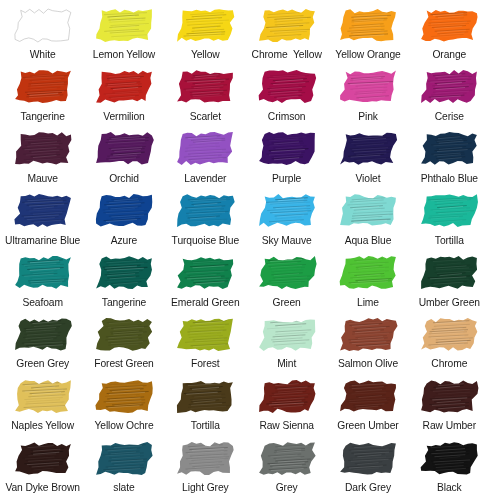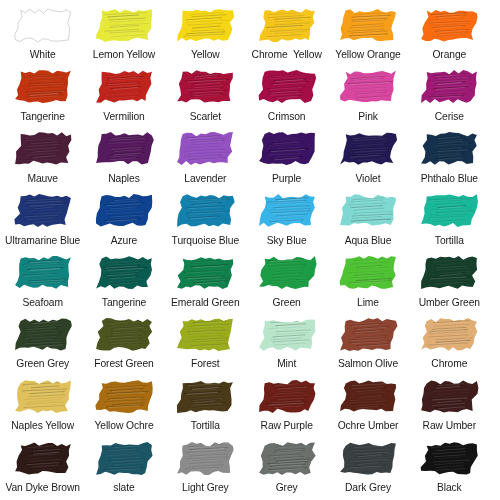--- a/index.html
+++ b/index.html
@@ -510,21 +510,21 @@
               <path d="M 29.0 37.0 L 82.9 33.8" stroke="#000" stroke-opacity="0.24" stroke-width="1.63" fill="none" stroke-linecap="round"></path>
               <path d="M 33.0 38.4 L 76.9 35.2" stroke="#fff" stroke-opacity="0.17" stroke-width="1.63" fill="none" stroke-linecap="round"></path>
               <path d="M 23.6 40.4 L 76.7 37.2" stroke="#000" stroke-opacity="0.13" stroke-width="1.54" fill="none" stroke-linecap="round"></path>
               <path d="M 27.6 41.8 L 70.7 38.6" stroke="#fff" stroke-opacity="0.09" stroke-width="1.54" fill="none" stroke-linecap="round"></path>
               <path d="M 21.8 44.8 L 74.8 41.6" stroke="#000" stroke-opacity="0.17" stroke-width="1.51" fill="none" stroke-linecap="round"></path>
               <path d="M 25.8 46.2 L 68.8 43.0" stroke="#fff" stroke-opacity="0.12" stroke-width="1.51" fill="none" stroke-linecap="round"></path>
             </g>
           </svg>
         </div>
       </div>
-      <div class="label">Naples</div>
+      <div class="label">Orchid</div>
     </div>
     <div class="cell">
       <div class="swatch-wrap">
         <div class="swatch" aria-label="Lavender">
           <svg viewBox="0 0 100 56" preserveAspectRatio="none">
             <defs>
               <clipPath id="clip14">
                 <path d="M 14.0 4.8 L 21.4 2.9 L 28.7 3.2 L 36.1 8.3 L 43.5 4.1 L 50.8 5.0 L 58.2 2.1 L 65.5 1.6 L 72.9 3.8 L 80.3 5.8 L 87.6 2.4 L 95.0 1.7 L 92.3 14.2 L 90.6 23.4 L 93.8 32.6 L 86.5 41.8 L 86.7 51.0 L 78.6 49.8 L 71.3 50.0 L 63.9 51.6 L 56.5 49.2 L 49.2 51.3 L 41.8 53.6 L 34.5 50.7 L 27.1 54.4 L 19.7 47.8 L 12.4 54.2 L 5.0 49.5 L 8.5 41.8 L 8.8 32.6 L 10.3 23.4 L 11.0 14.2 Z"></path>
               </clipPath>
             </defs>
@@ -790,21 +790,21 @@
               <path d="M 30.6 36.9 L 83.1 33.7" stroke="#000" stroke-opacity="0.24" stroke-width="1.04" fill="none" stroke-linecap="round"></path>
               <path d="M 34.6 38.3 L 77.1 35.1" stroke="#fff" stroke-opacity="0.17" stroke-width="1.04" fill="none" stroke-linecap="round"></path>
               <path d="M 31.5 41.4 L 73.0 38.2" stroke="#000" stroke-opacity="0.12" stroke-width="0.64" fill="none" stroke-linecap="round"></path>
               <path d="M 35.5 42.8 L 67.0 39.6" stroke="#fff" stroke-opacity="0.08" stroke-width="0.64" fill="none" stroke-linecap="round"></path>
               <path d="M 21.6 46.0 L 76.6 42.8" stroke="#000" stroke-opacity="0.20" stroke-width="1.17" fill="none" stroke-linecap="round"></path>
               <path d="M 25.6 47.4 L 70.6 44.2" stroke="#fff" stroke-opacity="0.14" stroke-width="1.17" fill="none" stroke-linecap="round"></path>
             </g>
           </svg>
         </div>
       </div>
-      <div class="label">Sky Blue</div>
+      <div class="label">Sky Mauve</div>
     </div>
     <div class="cell">
       <div class="swatch-wrap">
         <div class="swatch" aria-label="Aqua Blue">
           <svg viewBox="0 0 100 56" preserveAspectRatio="none">
             <defs>
               <clipPath id="clip22">
                 <path d="M 14.0 5.5 L 21.4 6.4 L 28.7 1.8 L 36.1 2.6 L 43.5 6.1 L 50.8 8.0 L 58.2 8.4 L 65.5 3.0 L 72.9 4.9 L 80.3 7.6 L 87.6 6.1 L 95.0 7.5 L 94.4 14.2 L 91.0 23.4 L 90.8 32.6 L 91.2 41.8 L 86.6 51.0 L 78.6 48.2 L 71.3 50.3 L 63.9 51.0 L 56.5 52.0 L 49.2 48.3 L 41.8 48.1 L 34.5 49.1 L 27.1 48.2 L 19.7 51.8 L 12.4 51.7 L 5.0 51.2 L 7.2 41.8 L 9.5 32.6 L 8.1 23.4 L 14.8 14.2 Z"></path>
               </clipPath>
             </defs>
@@ -1420,21 +1420,21 @@
               <path d="M 22.1 36.5 L 79.0 33.3" stroke="#000" stroke-opacity="0.17" stroke-width="1.66" fill="none" stroke-linecap="round"></path>
               <path d="M 26.1 37.9 L 73.0 34.7" stroke="#fff" stroke-opacity="0.12" stroke-width="1.66" fill="none" stroke-linecap="round"></path>
               <path d="M 17.2 40.1 L 82.6 36.9" stroke="#000" stroke-opacity="0.27" stroke-width="1.66" fill="none" stroke-linecap="round"></path>
               <path d="M 21.2 41.5 L 76.6 38.3" stroke="#fff" stroke-opacity="0.19" stroke-width="1.66" fill="none" stroke-linecap="round"></path>
               <path d="M 25.2 44.3 L 80.8 41.1" stroke="#000" stroke-opacity="0.16" stroke-width="1.52" fill="none" stroke-linecap="round"></path>
               <path d="M 29.2 45.7 L 74.8 42.5" stroke="#fff" stroke-opacity="0.11" stroke-width="1.52" fill="none" stroke-linecap="round"></path>
             </g>
           </svg>
         </div>
       </div>
-      <div class="label">Raw Purple</div>
+      <div class="label">Raw Sienna</div>
     </div>
     <div class="cell">
       <div class="swatch-wrap">
         <div class="swatch" aria-label="Burnt Umber">
           <svg viewBox="0 0 100 56" preserveAspectRatio="none">
             <defs>
               <clipPath id="clip40">
                 <path d="M 14.0 7.0 L 21.4 3.6 L 28.7 2.3 L 36.1 7.2 L 43.5 5.3 L 50.8 2.5 L 58.2 5.0 L 65.5 4.5 L 72.9 4.0 L 80.3 8.0 L 87.6 7.3 L 95.0 8.4 L 95.1 14.2 L 91.9 23.4 L 94.1 32.6 L 91.8 41.8 L 90.3 51.0 L 78.6 51.5 L 71.3 47.6 L 63.9 49.8 L 56.5 49.3 L 49.2 48.8 L 41.8 48.0 L 34.5 49.2 L 27.1 51.8 L 19.7 48.5 L 12.4 47.6 L 5.0 51.4 L 6.4 41.8 L 13.2 32.6 L 15.2 23.4 L 11.2 14.2 Z"></path>
               </clipPath>
             </defs>
@@ -1455,21 +1455,21 @@
               <path d="M 16.3 36.5 L 85.8 33.3" stroke="#000" stroke-opacity="0.13" stroke-width="0.90" fill="none" stroke-linecap="round"></path>
               <path d="M 20.3 37.9 L 79.8 34.7" stroke="#fff" stroke-opacity="0.09" stroke-width="0.90" fill="none" stroke-linecap="round"></path>
               <path d="M 26.2 41.5 L 82.1 38.3" stroke="#000" stroke-opacity="0.18" stroke-width="0.86" fill="none" stroke-linecap="round"></path>
               <path d="M 30.2 42.9 L 76.1 39.7" stroke="#fff" stroke-opacity="0.13" stroke-width="0.86" fill="none" stroke-linecap="round"></path>
               <path d="M 27.2 45.2 L 72.1 42.0" stroke="#000" stroke-opacity="0.21" stroke-width="0.92" fill="none" stroke-linecap="round"></path>
               <path d="M 31.2 46.6 L 66.1 43.4" stroke="#fff" stroke-opacity="0.15" stroke-width="0.92" fill="none" stroke-linecap="round"></path>
             </g>
           </svg>
         </div>
       </div>
-      <div class="label">Ochre Umber</div>
+      <div class="label">Green Umber</div>
     </div>
     <div class="cell">
       <div class="swatch-wrap">
         <div class="swatch" aria-label="Raw Umber">
           <svg viewBox="0 0 100 56" preserveAspectRatio="none">
             <defs>
               <clipPath id="clip41">
                 <path d="M 14.0 7.1 L 21.4 2.3 L 28.7 3.9 L 36.1 8.2 L 43.5 3.0 L 50.8 3.8 L 58.2 7.6 L 65.5 7.3 L 72.9 2.4 L 80.3 6.4 L 87.6 7.8 L 95.0 3.0 L 97.4 14.2 L 96.0 23.4 L 86.7 32.6 L 87.4 41.8 L 88.2 51.0 L 78.6 47.8 L 71.3 49.4 L 63.9 53.2 L 56.5 52.3 L 49.2 51.9 L 41.8 53.4 L 34.5 50.8 L 27.1 49.2 L 19.7 53.3 L 12.4 51.7 L 5.0 49.8 L 7.3 41.8 L 6.3 32.6 L 8.9 23.4 L 9.7 14.2 Z"></path>
               </clipPath>
             </defs>

